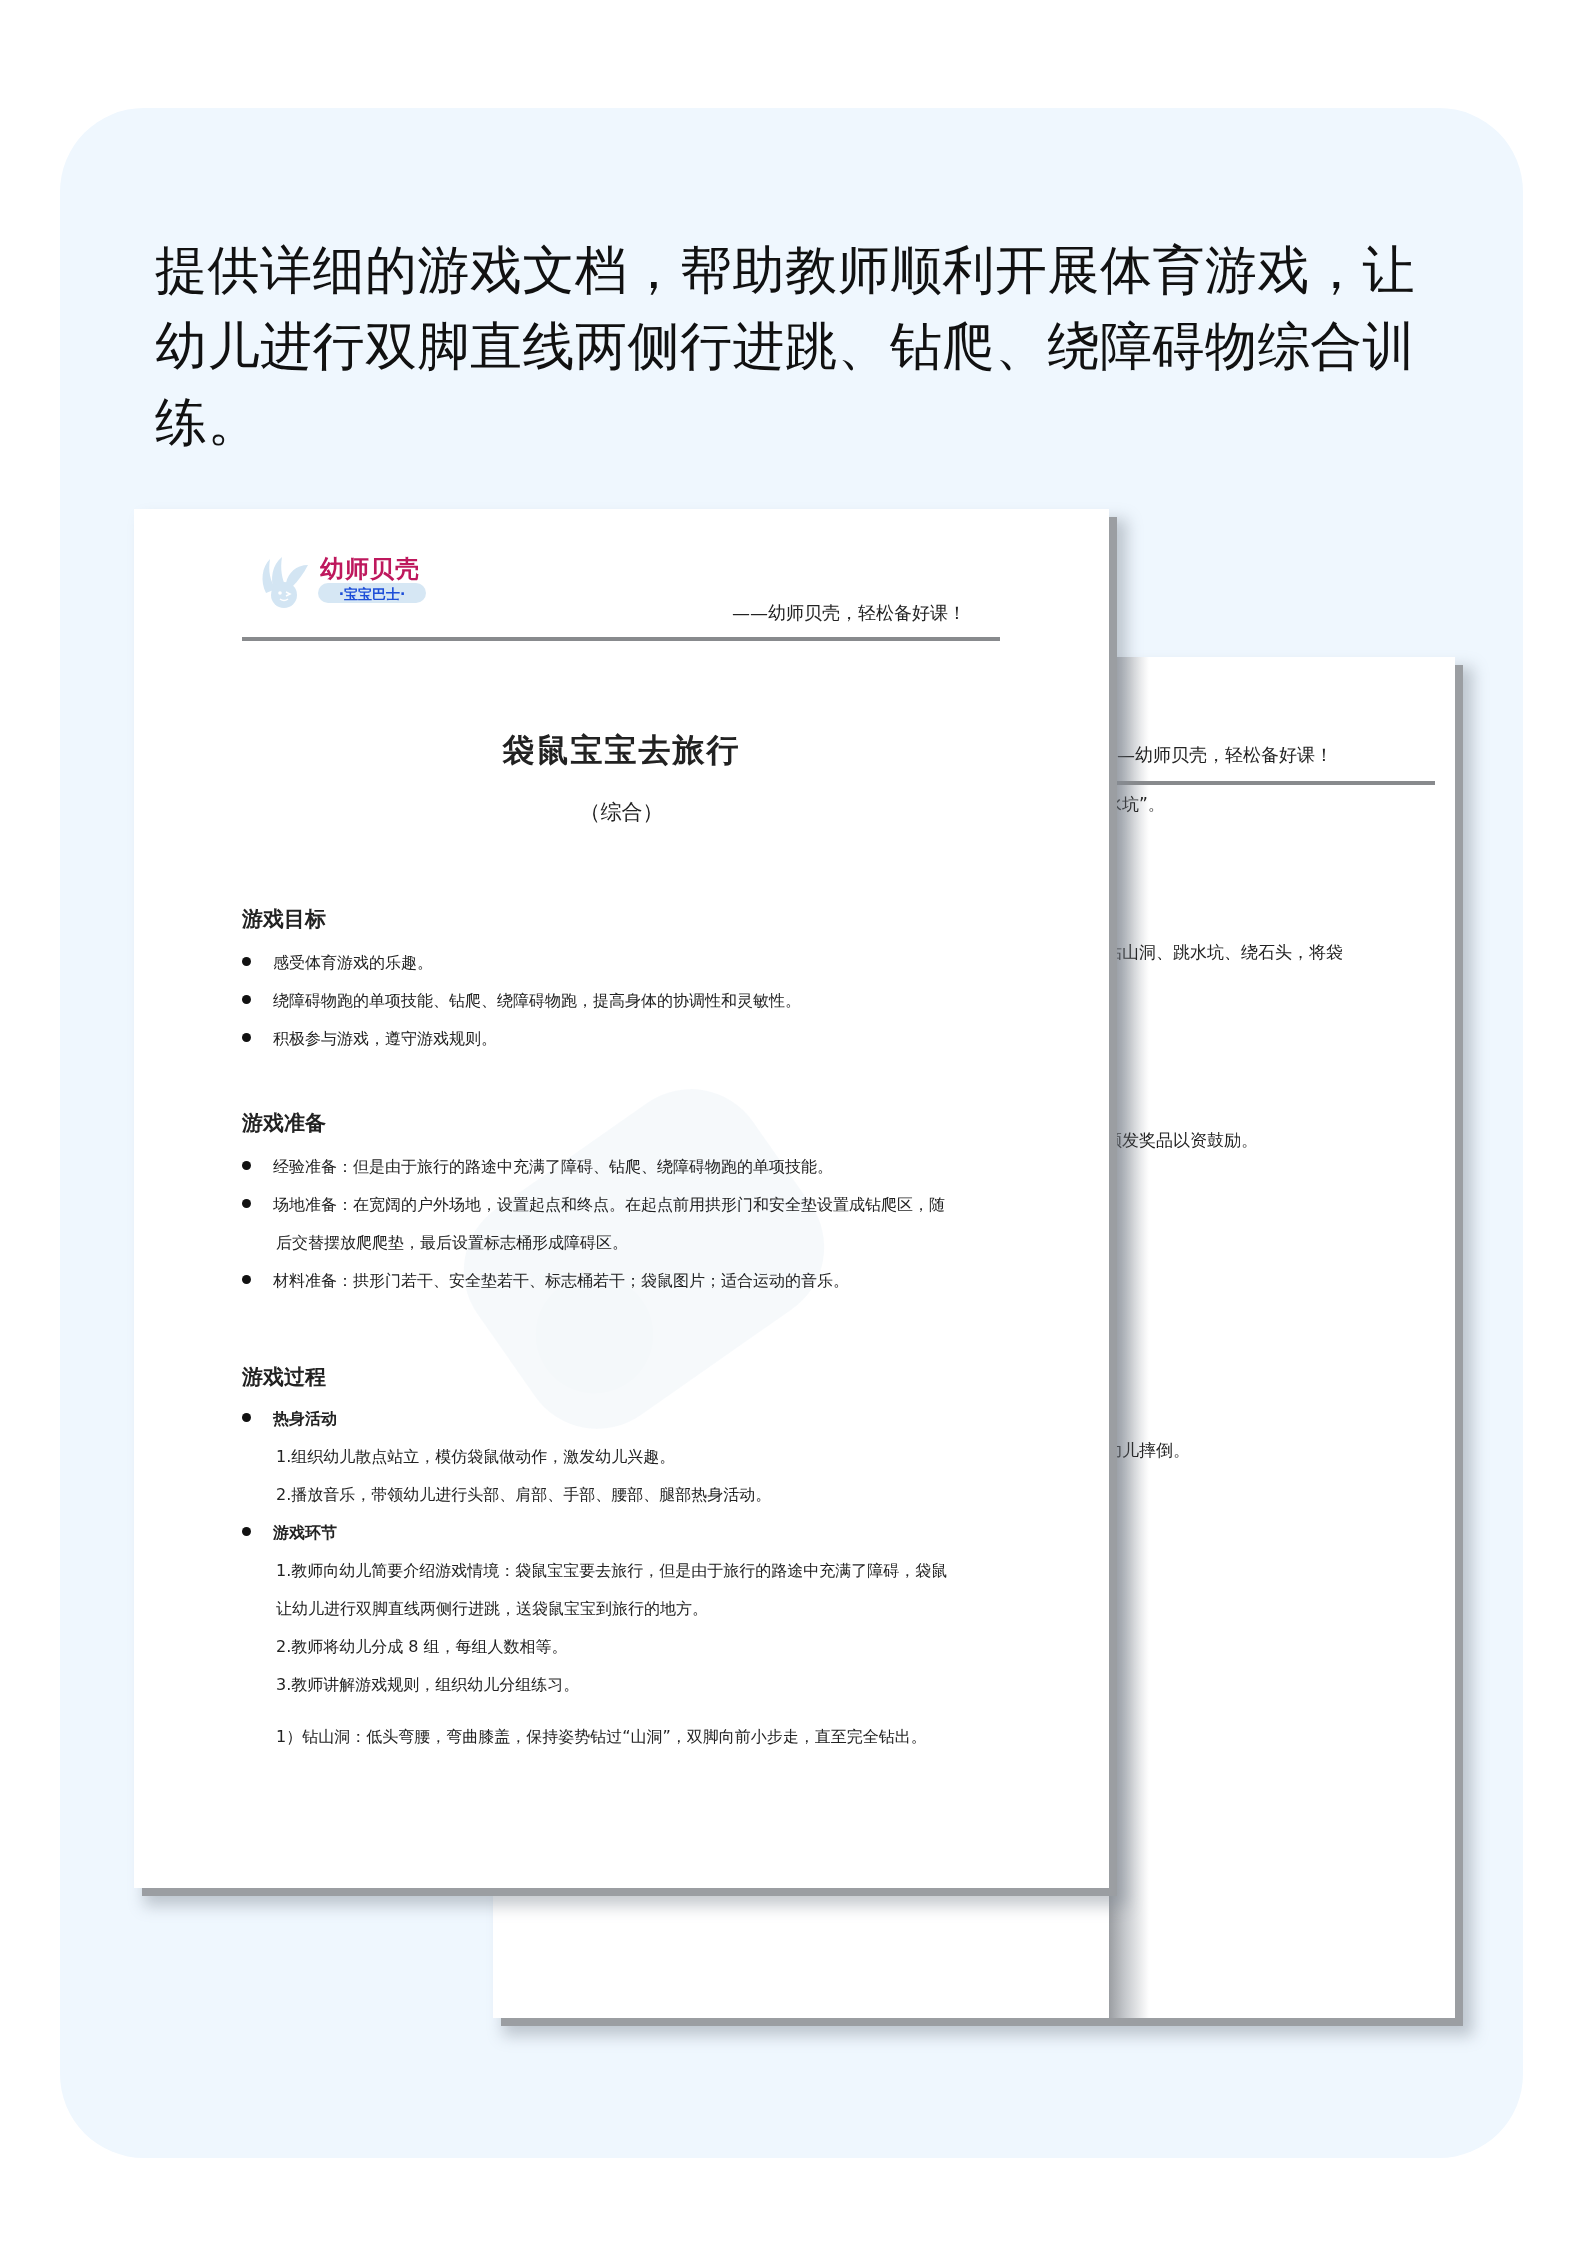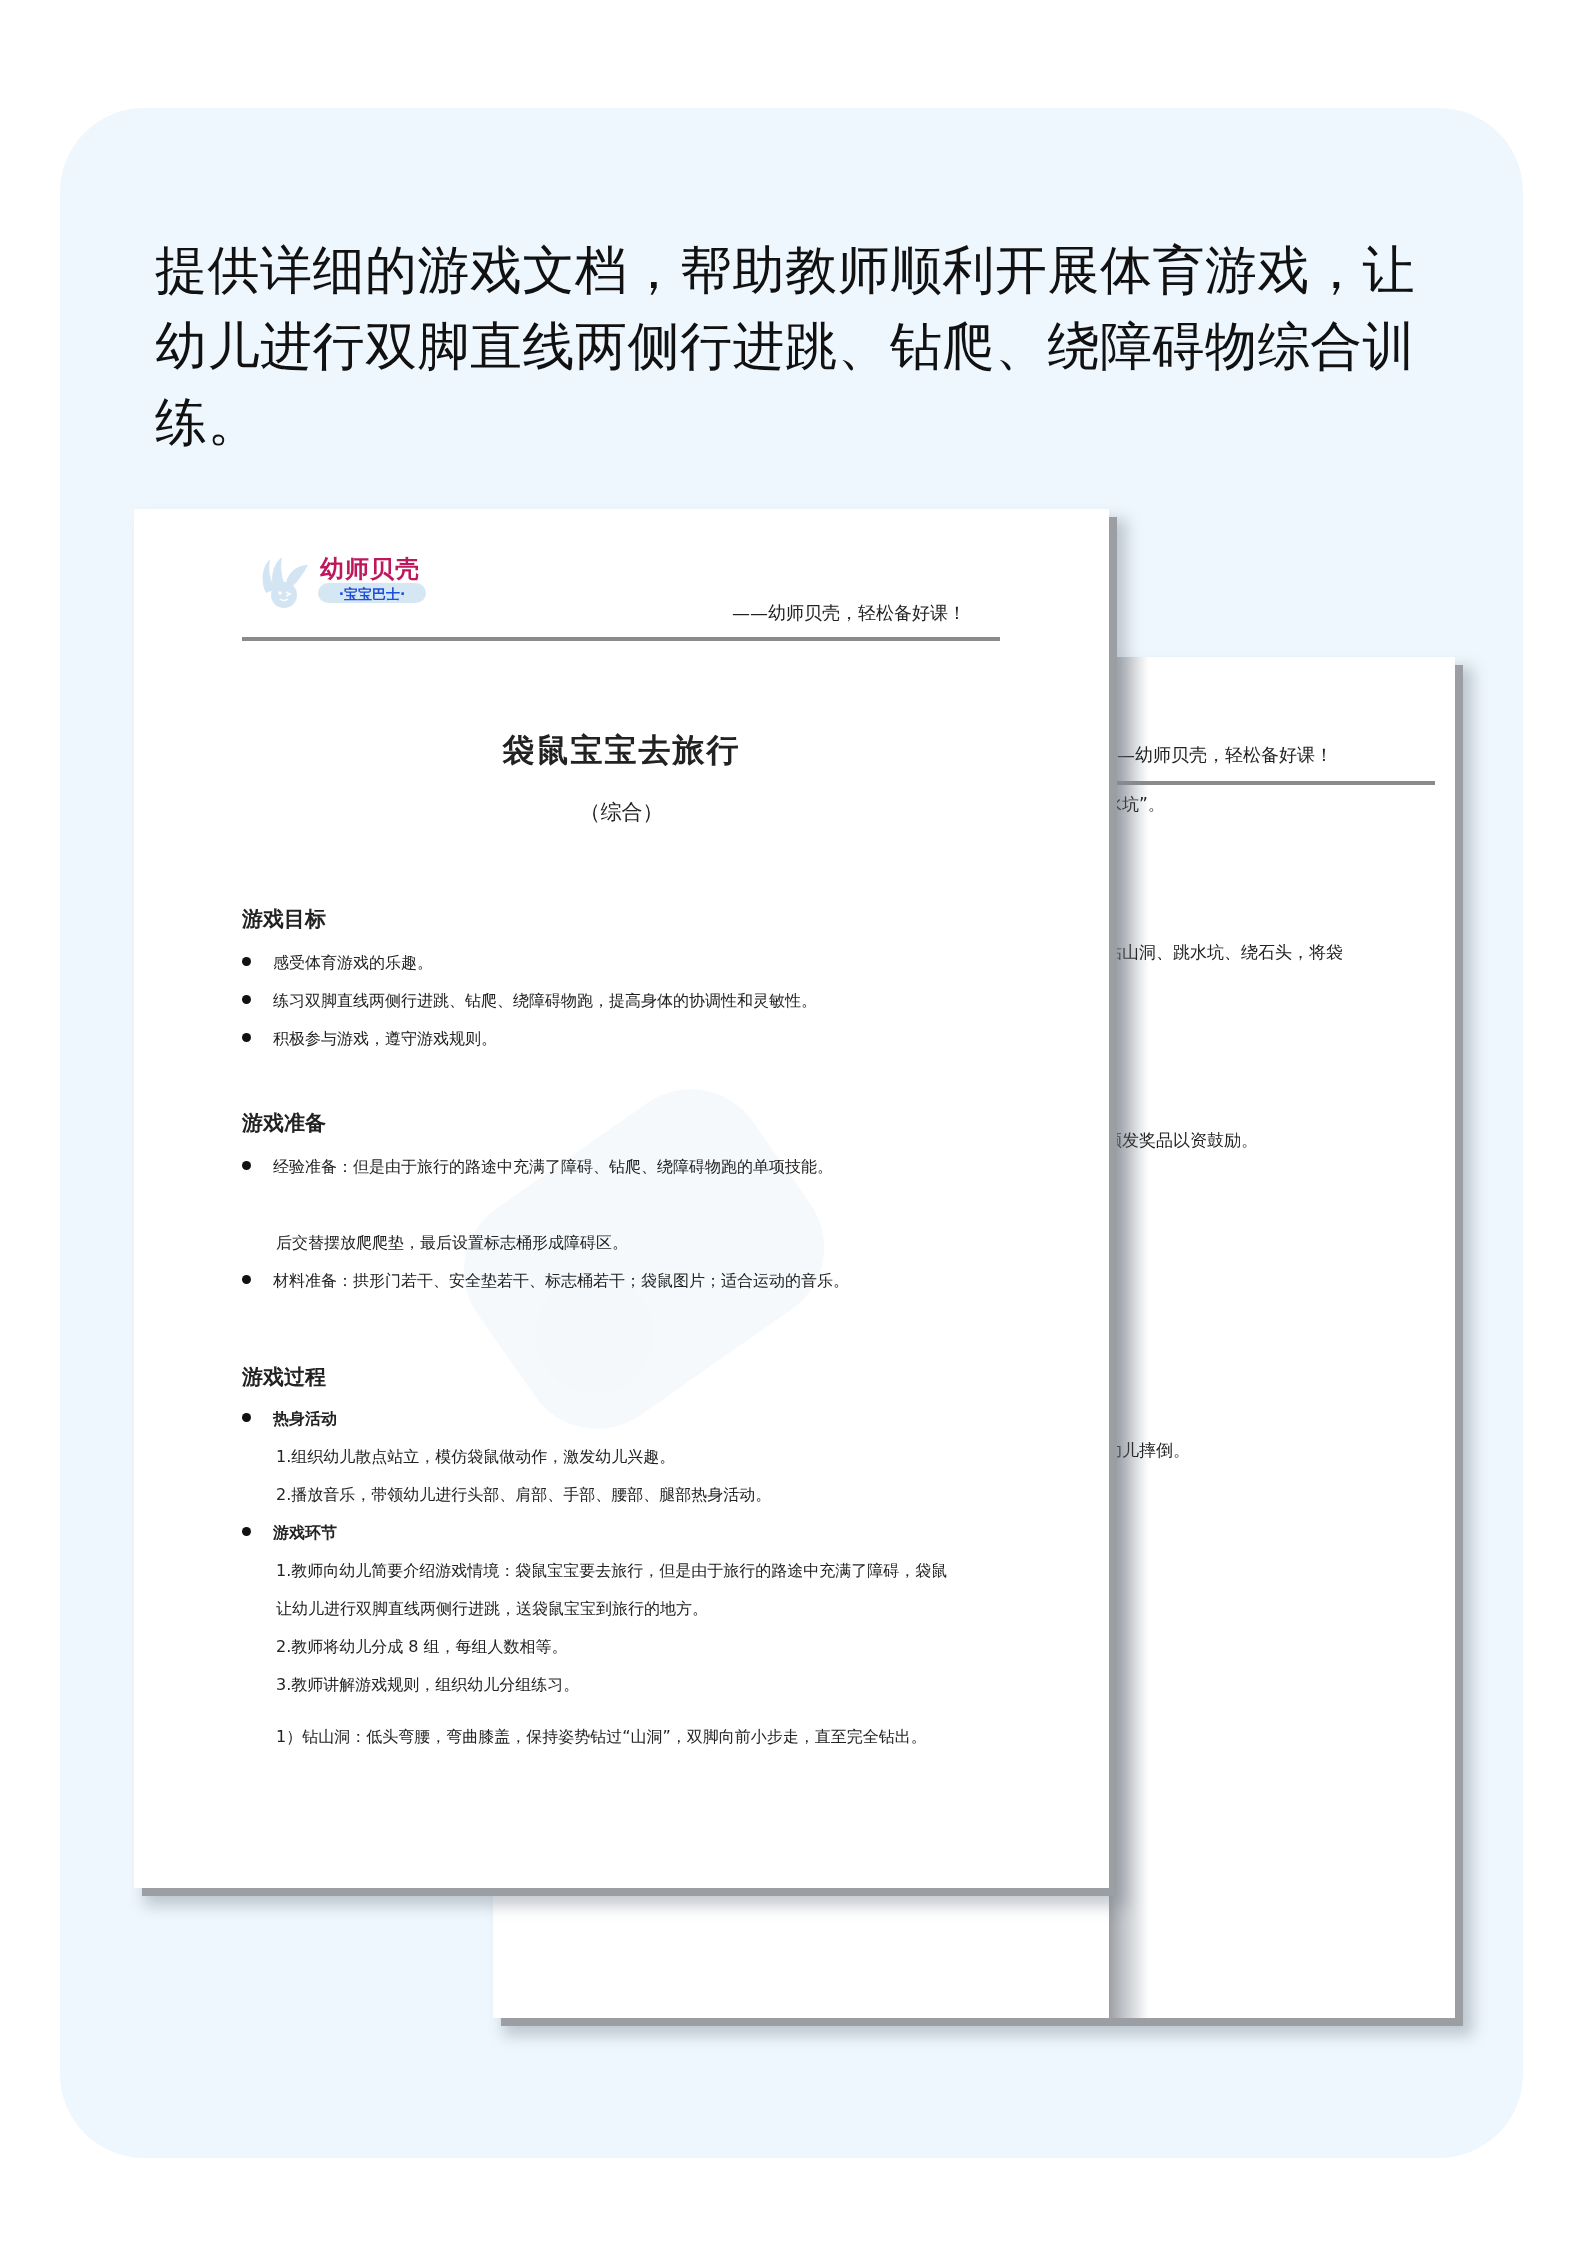--- a/index.html
+++ b/index.html
@@ -82,25 +82,26 @@
       <rect x="10" y="20" width="80" height="60" rx="18" fill="#7aa6c8"></rect>
       <circle cx="30" cy="58" r="14" fill="#5b8fb8"></circle>
     </g>
   </svg>
 
   <div class="doc-title">袋鼠宝宝去旅行</div>
   <div class="doc-subtitle">（综合）</div>
 
   <div class="section-title" style="top:396px;">游戏目标</div>
   <div class="bullet-row" style="top:444px;"><span class="dot"></span><span>感受体育游戏的乐趣。</span></div>
-  <div class="bullet-row" style="top:482px;"><span class="dot"></span><span>练习双脚直线两侧行进跳、钻爬、绕障碍物跑，提高身体的协调性和灵敏性。</span></div>
+  <div class="bullet-row" style="top:482px;"><span class="dot"></span><span>绕障碍物跑的单项技能、钻爬、绕障碍物跑，提高身体的协调性和灵敏性。</span></div>
   <div class="bullet-row" style="top:520px;"><span class="dot"></span><span>积极参与游戏，遵守游戏规则。</span></div>
 
   <div class="section-title" style="top:600px;">游戏准备</div>
   <div class="bullet-row" style="top:648px;"><span class="dot"></span><span>经验准备：但是由于旅行的路途中充满了障碍、钻爬、绕障碍物跑的单项技能。</span></div>
+  <div class="bullet-row" style="top:686px;"><span class="dot"></span><span>场地准备：在宽阔的户外场地，设置起点和终点。在起点前用拱形门和安全垫设置成钻爬区，随</span></div>
   <div class="sub-line" style="top:724px;">后交替摆放爬爬垫，最后设置标志桶形成障碍区。</div>
   <div class="bullet-row" style="top:762px;"><span class="dot"></span><span>材料准备：拱形门若干、安全垫若干、标志桶若干；袋鼠图片；适合运动的音乐。</span></div>
 
   <div class="section-title" style="top:854px;">游戏过程</div>
   <div class="bullet-row" style="top:900px;"><span class="dot"></span><span class="bold-label">热身活动</span></div>
   <div class="sub-line" style="top:938px;">1.组织幼儿散点站立，模仿袋鼠做动作，激发幼儿兴趣。</div>
   <div class="sub-line" style="top:976px;">2.播放音乐，带领幼儿进行头部、肩部、手部、腰部、腿部热身活动。</div>
   <div class="bullet-row" style="top:1014px;"><span class="dot"></span><span class="bold-label">游戏环节</span></div>
   <div class="sub-line" style="top:1052px;">1.教师向幼儿简要介绍游戏情境：袋鼠宝宝要去旅行，但是由于旅行的路途中充满了障碍，袋鼠</div>
   <div class="sub-line" style="top:1090px;">让幼儿进行双脚直线两侧行进跳，送袋鼠宝宝到旅行的地方。</div>

